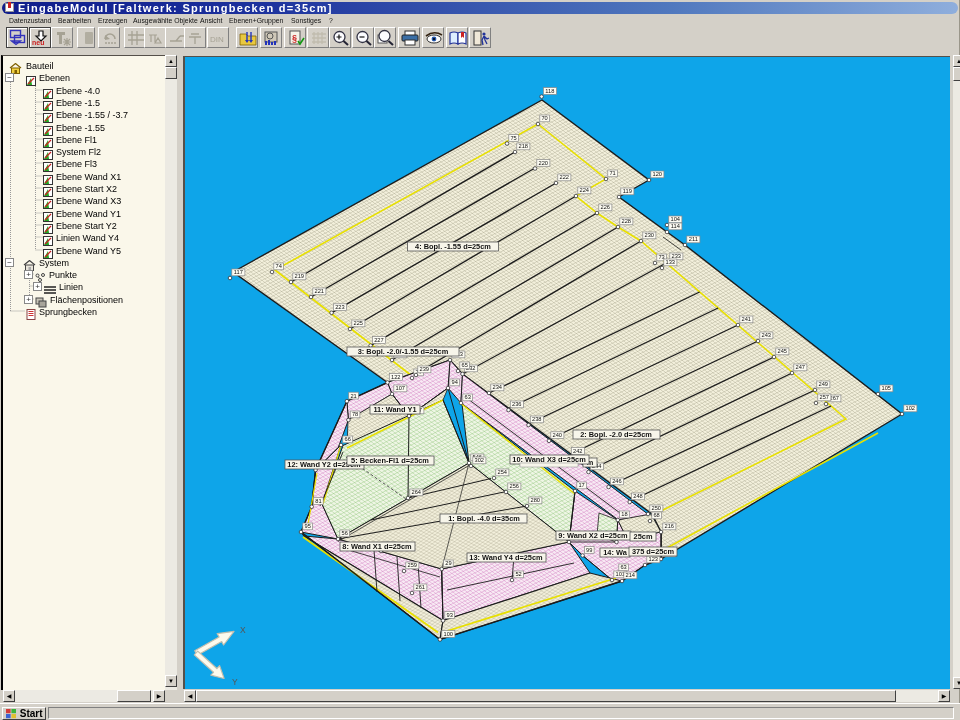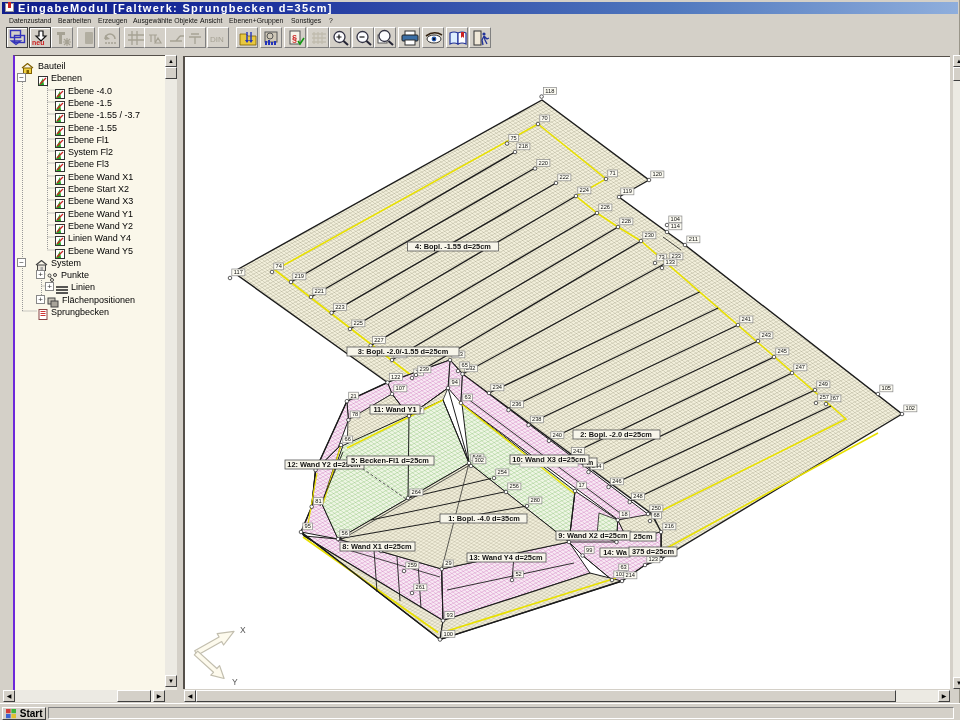--- a/index.html
+++ b/index.html
@@ -1,36 +1,36 @@
 <!DOCTYPE html>
 <html><head><meta charset="utf-8"><style>
 html,body{margin:0;padding:0;width:960px;height:720px;overflow:hidden;font-family:"Liberation Sans",sans-serif;background:#D4D0C8;}
 *{box-sizing:border-box;}
 #titlebar{position:absolute;left:2px;top:2px;width:956px;height:12px;
  background:linear-gradient(to right,#101D8B 0%,#1B2F9C 25%,#5078BE 70%,#8FAEDC 100%);
- color:#fff;font-size:11px;font-weight:bold;line-height:12px;letter-spacing:1.3px;white-space:nowrap;}
+ color:#fff;font-size:11px;font-weight:bold;line-height:12px;letter-spacing:1.3px;white-space:nowrap;border-radius:6px;}
 .ticon{display:inline-block;width:9px;height:9px;margin:1px 4px 0 3px;vertical-align:top;position:relative;background:#fff;border:1px solid #999;}
 .ticon::after{content:"";position:absolute;left:2px;top:-2px;width:3px;height:6px;background:#CC2222;}
 #menubar{position:absolute;left:2px;top:14px;width:956px;height:12px;font-size:7.8px;color:#111;letter-spacing:0px;}
 #menubar span{position:absolute;top:2px;transform:scaleX(0.88);transform-origin:0 0;}
 #toolbar{position:absolute;left:2px;top:26px;width:956px;height:25px;}
 .tbtn{position:absolute;top:1px;height:21px;background:#D4D0C8;padding:1px 0 0 1px;}
 .tbtn.up{border-top:1px solid #fff;border-left:1px solid #fff;border-right:1px solid #808080;border-bottom:1px solid #808080;}
 .tbtn.outline{border:1px solid #404040;box-shadow:inset 1px 1px 0 #fff;}
 #treepanel{position:absolute;left:0px;top:52px;width:182px;height:650px;background:#D4D0C8;}
 #treeview{position:absolute;left:1px;top:3px;width:164px;height:635px;background:#FAF7EA;
- border-top:1px solid #55504a;border-left:2px solid #6d28d9;overflow:hidden;margin-left:12px;}
+ border-top:1px solid #55504a;border-left:2px solid #000000;overflow:hidden;}
 .trow{position:absolute;height:12px;white-space:nowrap;}
 .tlbl{font-size:9px;color:#000;vertical-align:top;padding-top:1px;display:inline-block;margin-left:3px;}
 .ticn{display:inline-block;vertical-align:top;}
 .pbox{display:inline-block;width:9px;height:9px;border:1px solid #888;background:#fff;font-size:8px;line-height:7px;text-align:center;vertical-align:top;margin-top:1px;color:#333;}
 #vscroll1{position:absolute;left:165px;top:3px;width:12px;height:635px;background:#ECEAE3;}
 #hscroll1{position:absolute;left:3px;top:638px;width:162px;height:12px;background:#ECEAE3;}
 #canvaspanel{position:absolute;left:183px;top:52px;width:777px;height:650px;}
-#canvas{position:absolute;left:0px;top:4px;width:767px;height:633px;background:#ffffff;
+#canvas{position:absolute;left:0px;top:4px;width:767px;height:633px;background:#0ea5e9;
  border-top:1px solid #55504a;border-left:2px solid #55504a;overflow:hidden;}
 #vscroll2{position:absolute;left:770px;top:3px;width:12px;height:634px;background:#ECEAE3;}
 #hscroll2{position:absolute;left:1px;top:638px;width:766px;height:12px;background:#ECEAE3;}
 .sbtn{position:absolute;width:12px;height:12px;background:#D4D0C8;
  border-top:1px solid #fff;border-left:1px solid #fff;border-right:1px solid #404040;border-bottom:1px solid #404040;
  font-size:6px;color:#000;text-align:center;line-height:10px;}
 .sthumb{position:absolute;background:#D4D0C8;border-top:1px solid #fff;border-left:1px solid #fff;border-right:1px solid #404040;border-bottom:1px solid #404040;}
 #taskbar{position:absolute;left:0;top:703px;width:960px;height:32px;background:#D4D0C8;border-top:1px solid #fff;}
 #startbtn{position:absolute;left:2px;top:3px;width:44px;height:13px;background:#D4D0C8;
  border-top:1px solid #fff;border-left:1px solid #fff;border-right:1px solid #404040;border-bottom:1px solid #404040;
@@ -256,21 +256,21 @@
           </svg></span><span class="tlbl">Ebene Wand X3</span></div>
       <div class="trow" style="top:152px;left:40px"><span class="ticn"><svg width="10" height="10" viewBox="0 0 10 10">
             <rect x="0.5" y="0.5" width="9" height="9" fill="#fff" stroke="#333"></rect>
             <path d="M1 9 L5 2 6 9z" fill="#22aa22"></path>
             <path d="M2 8 L8 2" stroke="#cc2222" stroke-width="1.3"></path>
           </svg></span><span class="tlbl">Ebene Wand Y1</span></div>
       <div class="trow" style="top:164px;left:40px"><span class="ticn"><svg width="10" height="10" viewBox="0 0 10 10">
             <rect x="0.5" y="0.5" width="9" height="9" fill="#fff" stroke="#333"></rect>
             <path d="M1 9 L5 2 6 9z" fill="#22aa22"></path>
             <path d="M2 8 L8 2" stroke="#cc2222" stroke-width="1.3"></path>
-          </svg></span><span class="tlbl">Ebene Wand Y2</span></div>
+          </svg></span><span class="tlbl">Ebene Start Y2</span></div>
       <div class="trow" style="top:176px;left:40px"><span class="ticn"><svg width="10" height="10" viewBox="0 0 10 10">
             <rect x="0.5" y="0.5" width="9" height="9" fill="#fff" stroke="#333"></rect>
             <path d="M1 9 L5 2 6 9z" fill="#22aa22"></path>
             <path d="M2 8 L8 2" stroke="#cc2222" stroke-width="1.3"></path>
           </svg></span><span class="tlbl">Linien Wand Y4</span></div>
       <div class="trow" style="top:189px;left:40px"><span class="ticn"><svg width="10" height="10" viewBox="0 0 10 10">
             <rect x="0.5" y="0.5" width="9" height="9" fill="#fff" stroke="#333"></rect>
             <path d="M1 9 L5 2 6 9z" fill="#22aa22"></path>
             <path d="M2 8 L8 2" stroke="#cc2222" stroke-width="1.3"></path>
           </svg></span><span class="tlbl">Ebene Wand Y5</span></div>

